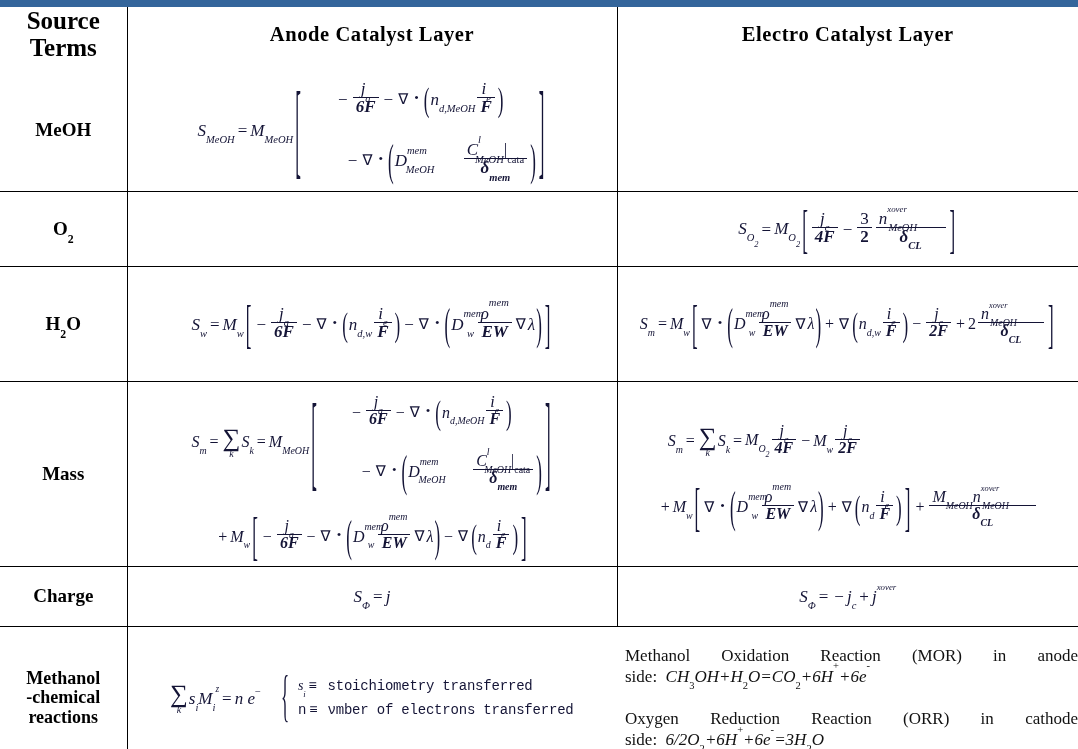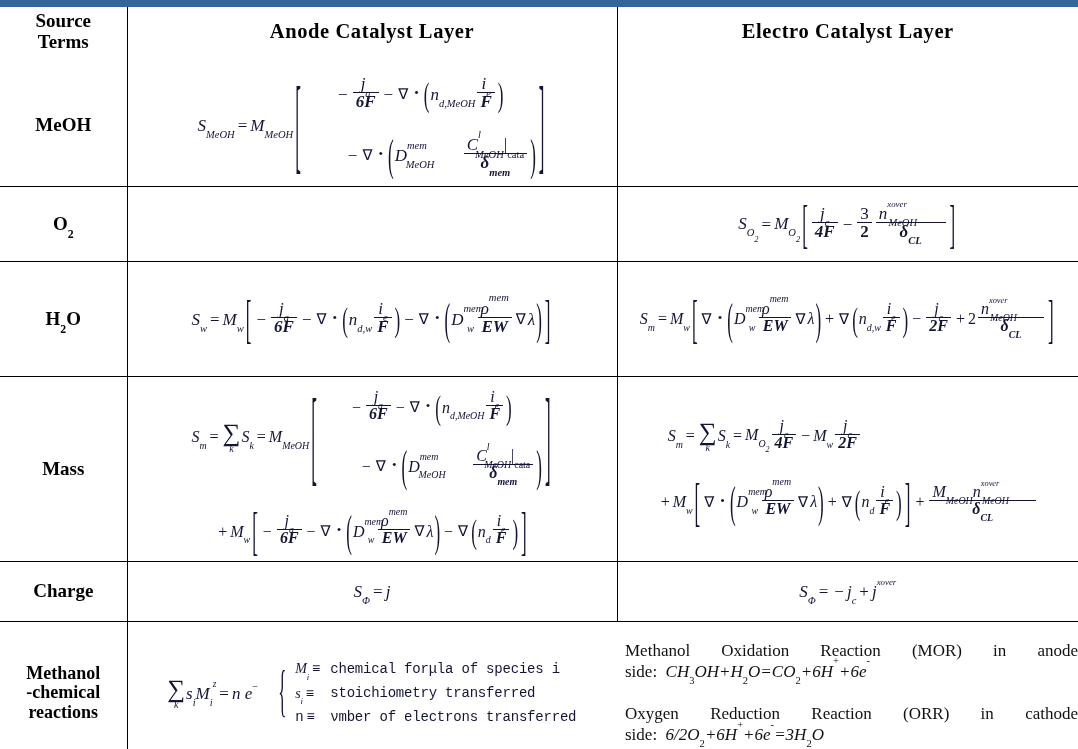--- a/index.html
+++ b/index.html
@@ -60,21 +60,21 @@
   
   .hdr {
     height: 49px;
     text-align: center;
     font-weight: bold;
     font-size: 20.5px;
     letter-spacing: 0.6px;
     font-family: "Liberation Serif", serif;
   }
   .hdr.small {
-    font-size: 19px;
+    font-size: 25px;
     line-height: 1.08;
     letter-spacing: 0px;
   }
 
   
   .rowlabel {
     text-align: center;
     font-weight: bold;
     font-size: 19px;
     line-height: 1.1;
@@ -579,24 +579,20 @@
                   </span>
               <span><i>s</i><sub>i</sub></span><span><i>M</i><sub>i</sub><sup style="font-size:.55em">z</sup></span>
               <span class="op">=</span><i>n</i>&nbsp;<i>e</i><sup class="up">−</sup>
             </span>
           </span>
 
           <span class="brace-group">
             <span class="brace">{</span>
             <table class="deflist">
               <tbody>
-                    <tr>
-                <td class="c1"><span class="sym">M</span><sub class="sym">i</sub><span class="eqv">≡</span></td>
-                <td class="c2">chemical forμla of species i</td>
-              </tr>
               <tr>
                 <td class="c1"><span class="sym">s</span><sub class="sym">i</sub><span class="eqv">≡</span></td>
                 <td class="c2">stoichiometry transferred</td>
               </tr>
               <tr>
                 <td class="c1"><span>n</span><span class="eqv">≡</span></td>
                 <td class="c2">νmber of electrons transferred</td>
               </tr>
             </tbody>
                 </table>

